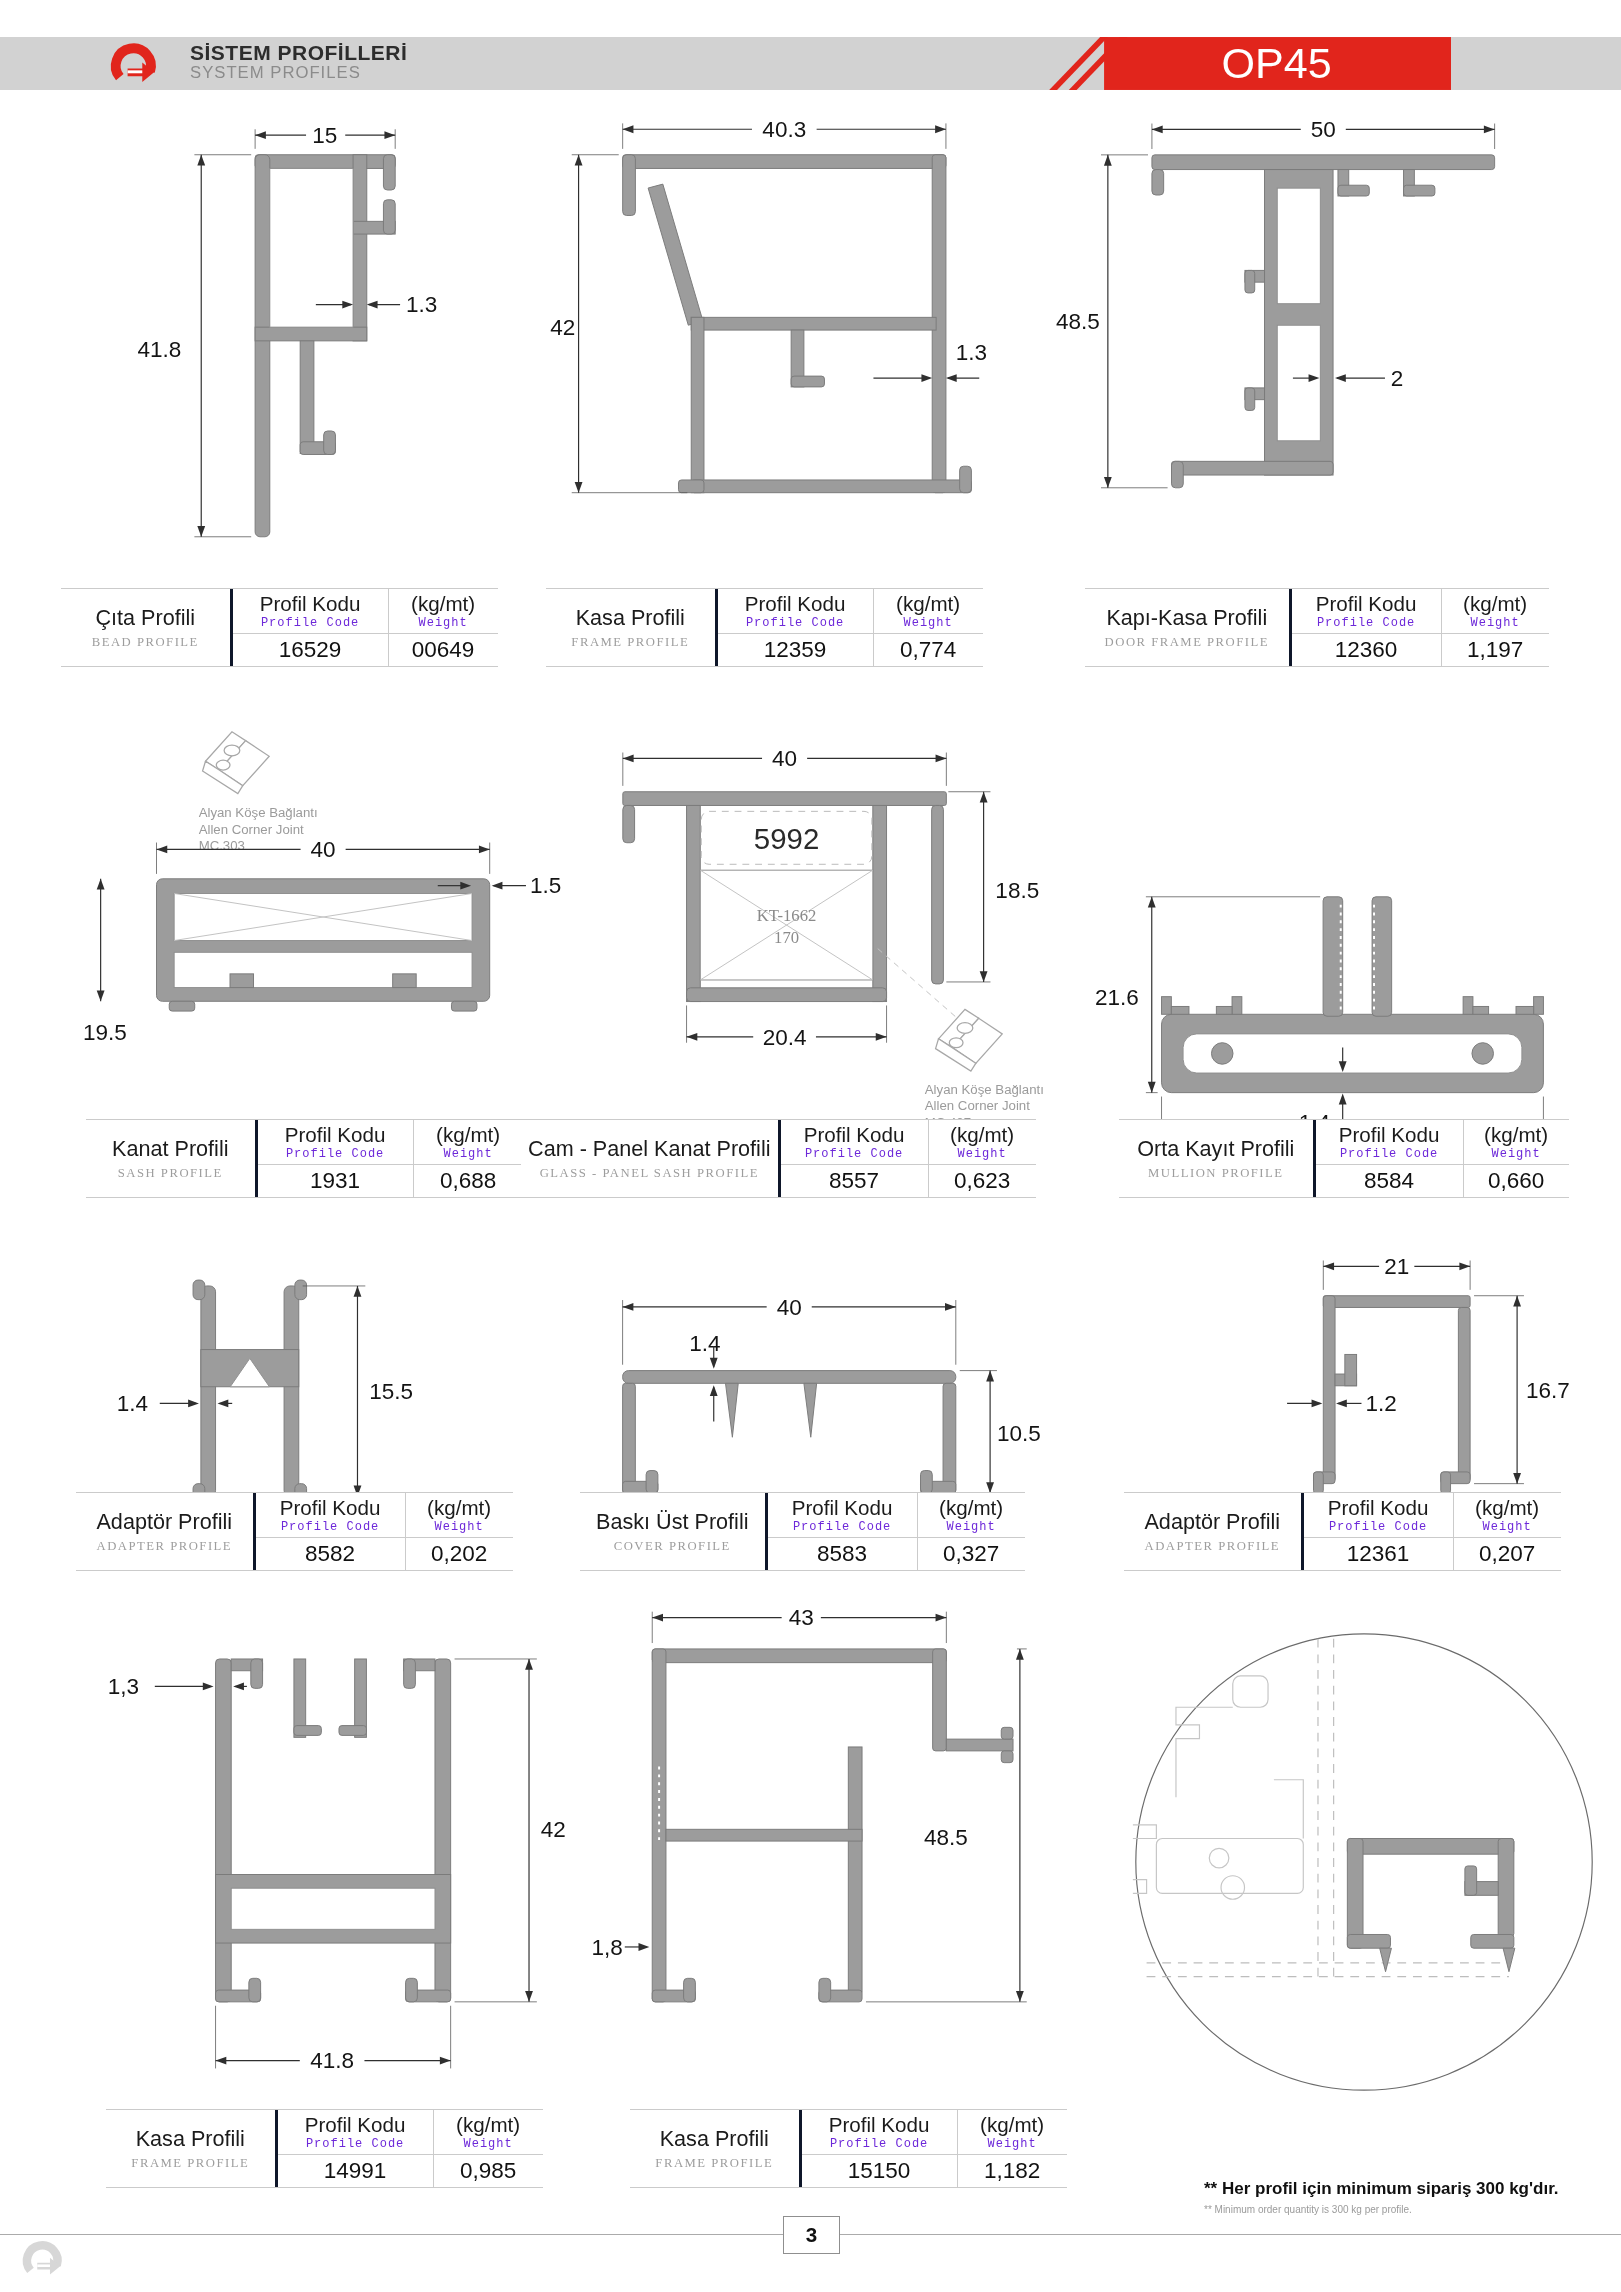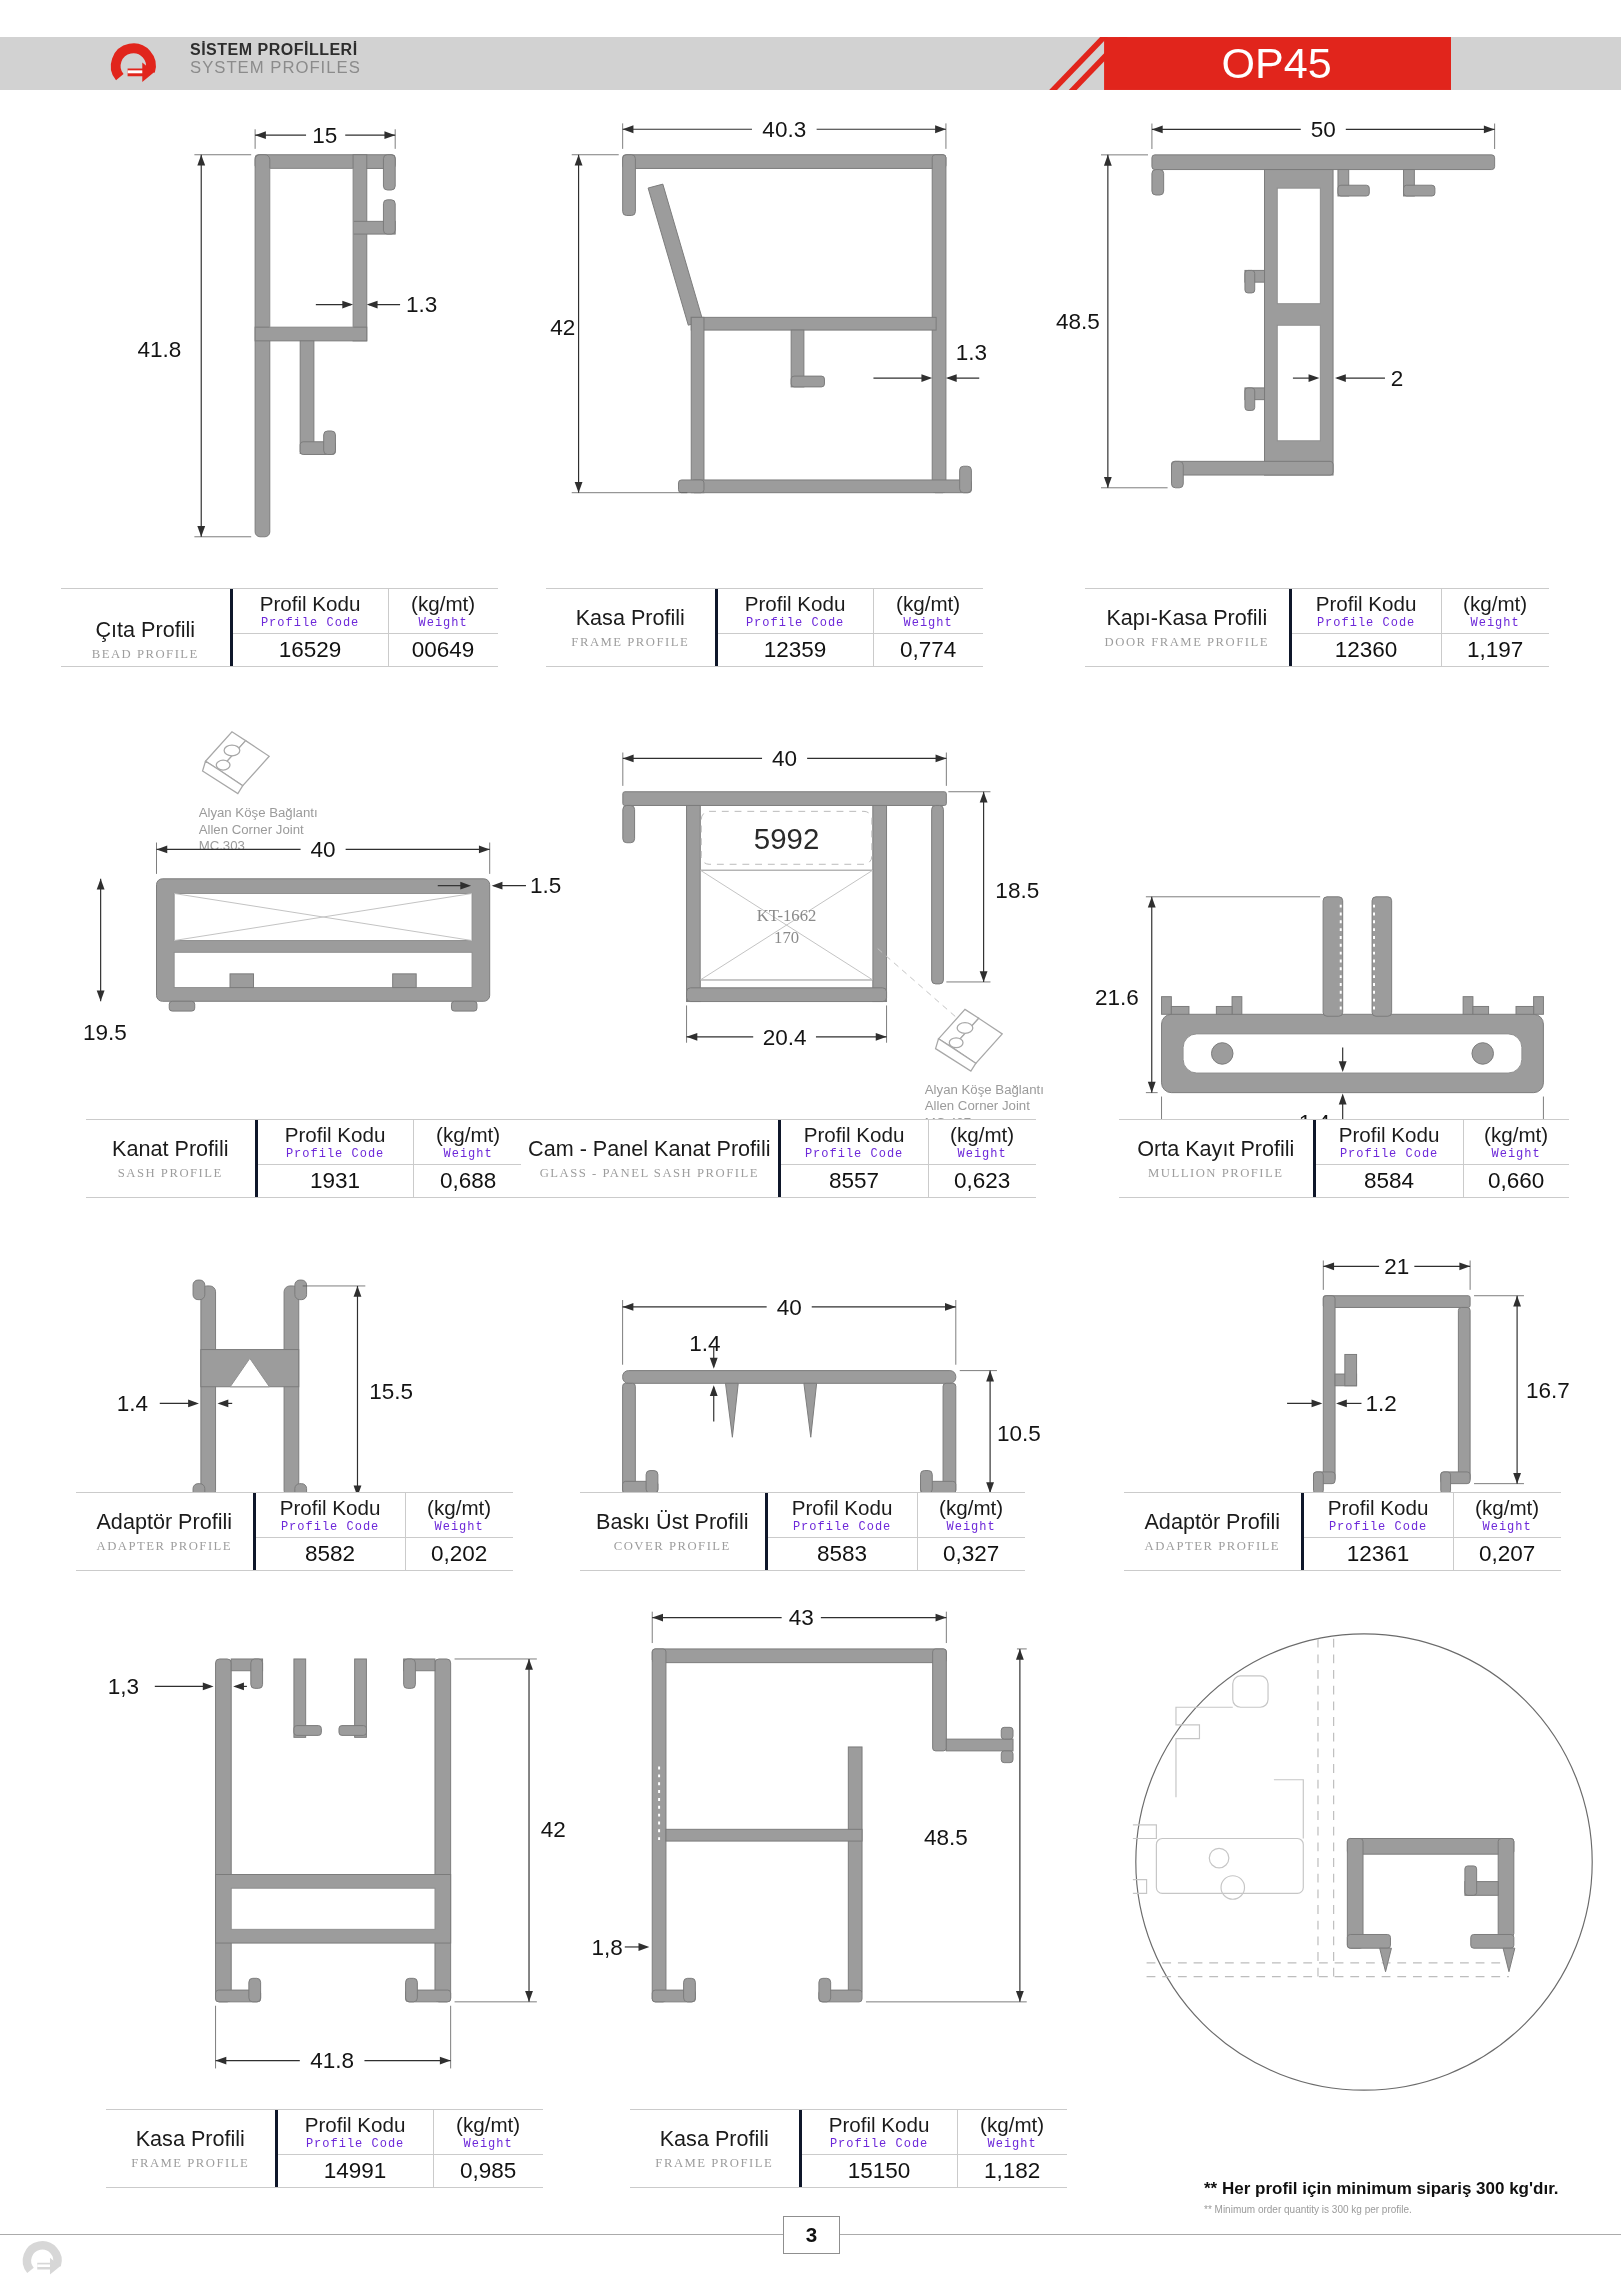--- a/index.html
+++ b/index.html
@@ -1,21 +1,21 @@
 <!DOCTYPE html>
 <html><head>
 <meta charset="utf-8">
 <style>
   html,body{margin:0;padding:0;background:#fff;}
   #page{position:relative;width:1621px;height:2293px;background:#fff;overflow:hidden;
         font-family:"Liberation Sans",sans-serif;}
   
   .hbar{position:absolute;left:0;top:37px;width:1621px;height:53px;background:#d2d2d2;}
   .htitle{position:absolute;left:190px;top:41px;line-height:1.1;}
-  .htitle .tr{font-size:16px;font-weight:bold;color:#2d2d2d;letter-spacing:0.5px;}
+  .htitle .tr{font-size:21px;font-weight:bold;color:#2d2d2d;letter-spacing:0.5px;}
   .htitle .en{font-size:16.7px;color:#8b8b8b;letter-spacing:1px;}
   
   .ptable{position:absolute;display:flex;align-items:stretch;background:#fff;
           border-top:1px solid #cbcbcb;border-bottom:1px solid #cbcbcb;}
   .ptable .name{display:flex;flex-direction:column;justify-content:center;align-items:center;
           padding:3.9px 9.8px;}
   .ptable .name .tr{font-size:21.6px;color:#1b1b1b;white-space:nowrap;}
   .ptable .name .en{font-family:"Liberation Serif",serif;font-size:12.7px;color:#9d9d9d;
           letter-spacing:1.5px;margin-top:3.9px;white-space:nowrap;}
   .ptable .grid{display:grid;border-left:3px solid #0f172a;}
@@ -476,21 +476,21 @@
       <rect class="p" x="355" y="262" width="34" height="14"></rect>
         <rect class="p" x="355" y="246" width="12" height="30" rx="3"></rect>
       <rect class="p" x="235" y="316" width="44" height="14" rx="3"></rect>
         <polygon class="p" points="268,330 280,330 274,354"></polygon>
       <rect class="p" x="361" y="316" width="44" height="14" rx="3"></rect>
         <polygon class="p" points="394,330 406,330 400,354"></polygon>
     </g>
   </svg>
 
   <div class="ptable" style="left:61px;top:588px;">
-    <div class="name" style="width:149px;justify-content:flex-end;">
+    <div class="name" style="width:149px;">
       <div class="tr">Çıta Profili</div>
       <div class="en">BEAD PROFILE</div>
     </div>
     <div class="grid" style="grid-template-columns:155px 110px;">
       <div class="cell head">
           <div class="h1">Profil Kodu</div>
           <div class="h2">Profile Code</div>
         </div>
       <div class="cell head sep">
           <div class="h1">(kg/mt)</div>

